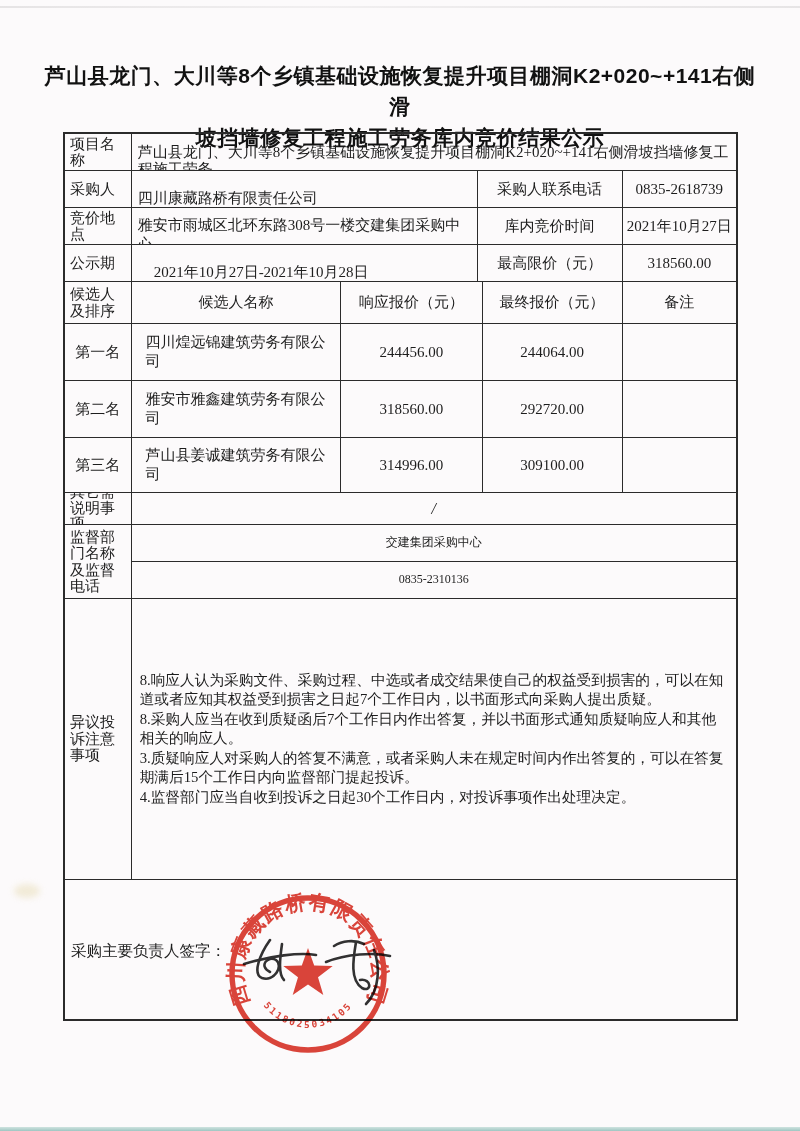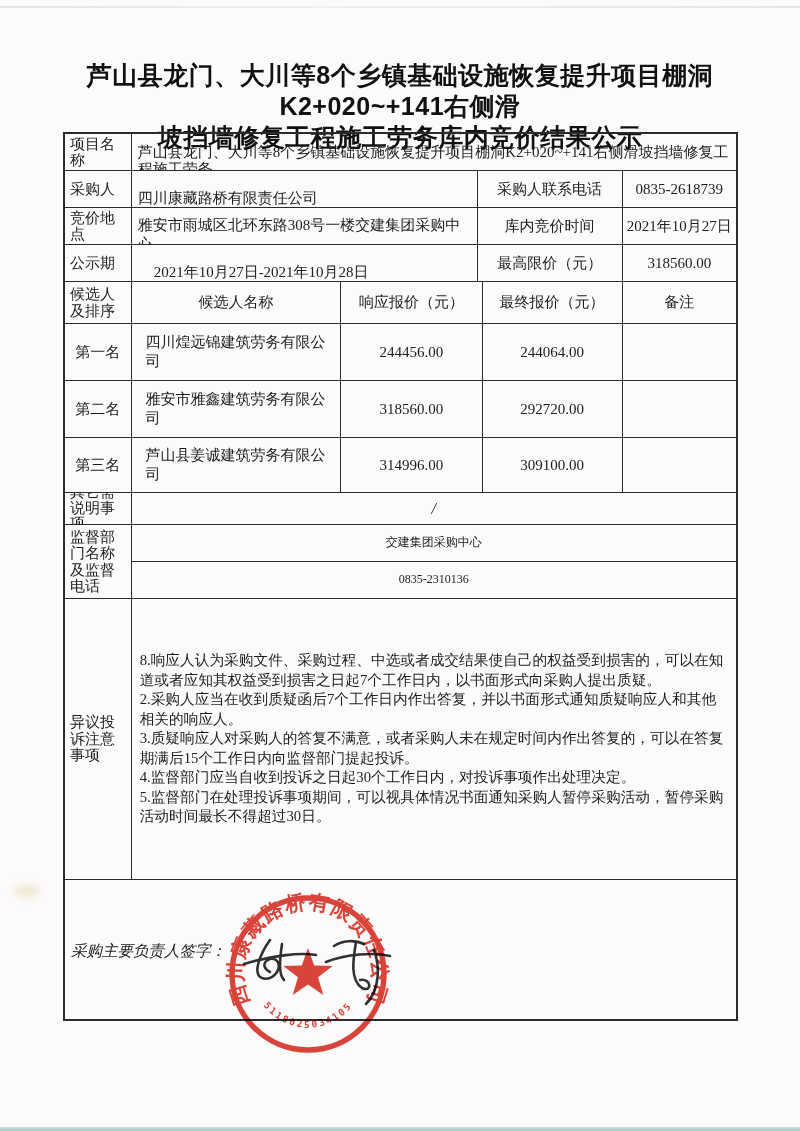--- a/index.html
+++ b/index.html
@@ -20,21 +20,21 @@
     position:absolute; left:0; bottom:0; width:100%; height:4px;
     background:linear-gradient(180deg,#cfe3e0,#9fc6c2);
   }
   .smudge {
     position:absolute; left:14px; top:884px; width:26px; height:14px;
     background:#efe7cf; border-radius:50%; filter:blur(3px); opacity:.8;
   }
   .doc-title {
     position:absolute; left:40px; top:60px; width:720px;
     text-align:center; font-family:"Liberation Sans","DejaVu Sans",sans-serif;
-    font-weight:700; font-size:25px; line-height:31px; color:#111;
+    font-weight:700; font-size:21px; line-height:31px; color:#111;
     letter-spacing:.5px;
   }
   .doc-table {
     position:absolute; left:63px; top:132px; width:675px; height:889px;
     border:2px solid #2b2b2b; background:transparent;
   }
   .row { display:flex; width:100%; border-bottom:1.5px solid #2b2b2b; }
   .row:last-child { border-bottom:none; }
   .c {
     border-right:1.5px solid #2b2b2b;
@@ -49,21 +49,21 @@
   .name { padding-left:14px; }
   .indent { padding-left:22px; }
   .split-col { flex-direction:column; align-items:stretch; padding:0; }
   .split-half {
     height:37px; display:flex; align-items:center; justify-content:center;
     font-size:12px;
   }
   .split-half:first-child { border-bottom:1.5px solid #2b2b2b; }
   .objection-text { padding:6px 8px 6px 8px; font-size:14.7px; line-height:19.5px; align-items:center; }
   .objection-inner { max-height:100%; }
-  .sig-cell { align-items:center; padding-left:6px;font-style:italic; }
+  .sig-cell { align-items:center; padding-left:6px; }
   .sig-label { font-size:15.5px; }
   .stamp-wrap {
     position:absolute; left:223px; top:889px; width:170px; height:180px;
     mix-blend-mode:multiply; opacity:.92; pointer-events:none;
   }
   .signature-wrap {
     position:absolute; left:238px; top:918px; width:220px; height:100px;
     mix-blend-mode:multiply; pointer-events:none;
   }
   .slash { font-size:16px; font-style:italic; }
@@ -148,24 +148,23 @@
       <div class="split-half">交建集团采购中心</div>
       <div class="split-half">0835-2310136</div>
     </div>
   </div>
 
   <div class="row" style="height:281px">
     <div class="c lbl" style="width:67px">异议投诉注意事项</div>
     <div class="c objection-text" style="width:608px">
       <div class="objection-inner">
         <div>8.响应人认为采购文件、采购过程、中选或者成交结果使自己的权益受到损害的，可以在知道或者应知其权益受到损害之日起7个工作日内，以书面形式向采购人提出质疑。</div>
-        <div>2.采购人应当在收到质疑函后7个工作日内作出答复，并以书面形式通知质疑响应人和其他相关的响应人。</div>
+        <div>8.采购人应当在收到质疑函后7个工作日内作出答复，并以书面形式通知质疑响应人和其他相关的响应人。</div>
         <div>3.质疑响应人对采购人的答复不满意，或者采购人未在规定时间内作出答复的，可以在答复期满后15个工作日内向监督部门提起投诉。</div>
         <div>4.监督部门应当自收到投诉之日起30个工作日内，对投诉事项作出处理决定。</div>
-        <div>5.监督部门在处理投诉事项期间，可以视具体情况书面通知采购人暂停采购活动，暂停采购活动时间最长不得超过30日。</div>
       </div>
     </div>
   </div>
 
   <div class="row sig-cell" style="height:143px">
     <span class="sig-label">采购主要负责人签字：</span>
   </div>
 
 </div>
 

